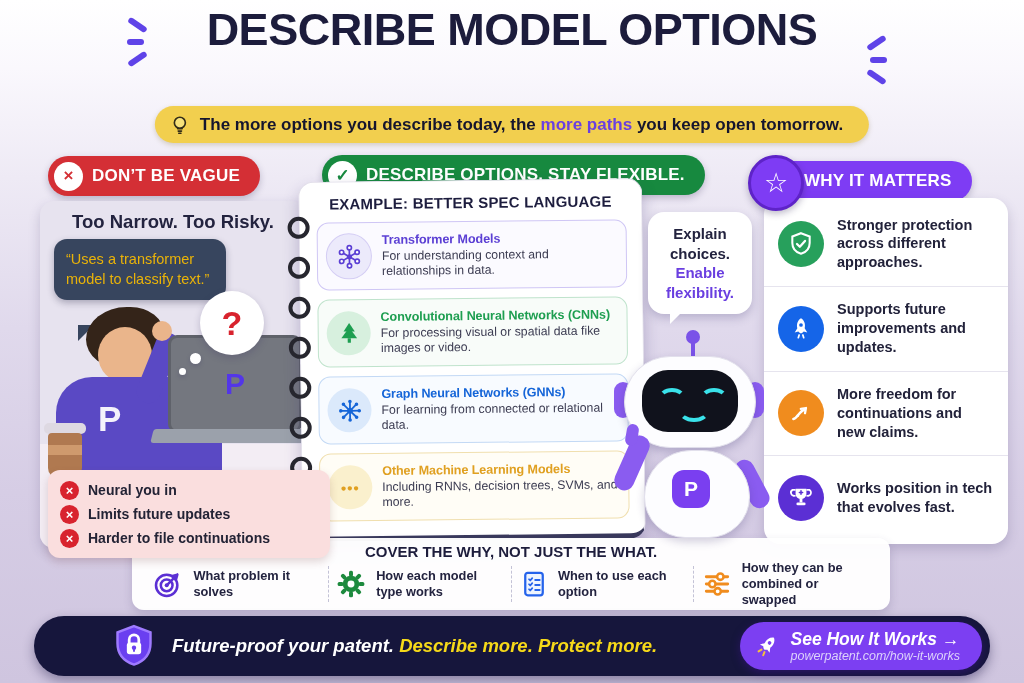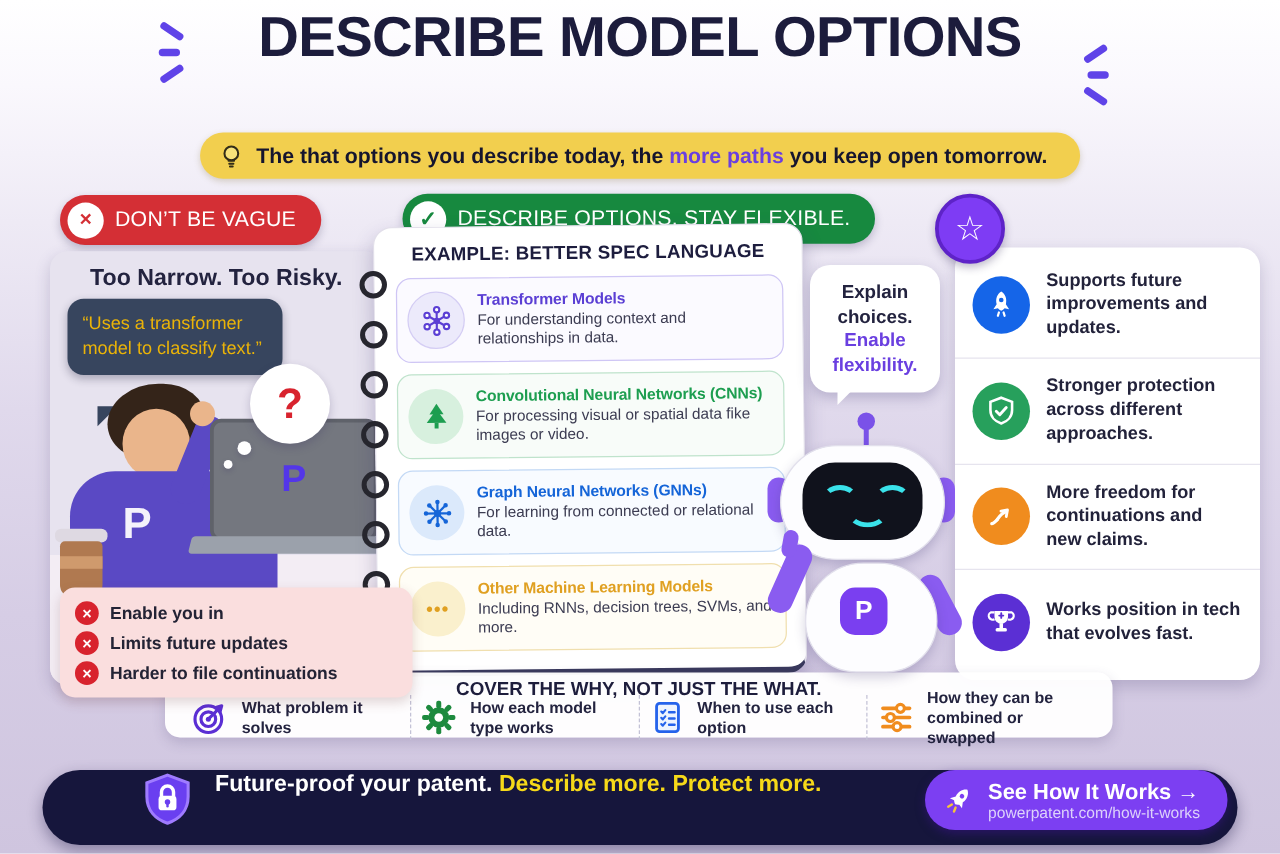--- a/index.html
+++ b/index.html
@@ -23,21 +23,21 @@
   .spark-right .b3{top:36px;left:0;transform:rotate(34deg);}
   .banner{position:absolute;top:106px;left:50%;transform:translateX(-50%);height:37px;background:#f2cf4e;
     border-radius:20px;display:flex;align-items:center;gap:9px;padding:0 26px 0 14px;box-shadow:0 2px 5px rgba(120,100,40,.25);}
   .banner-text{font-size:17px;font-weight:700;color:#15152e;white-space:nowrap;}
   .banner-text .hl{color:#6a3fe0;}
   
   .pill{position:absolute;height:40px;border-radius:21px;display:flex;align-items:center;gap:9px;
     padding:0 20px 0 6px;box-shadow:0 3px 7px rgba(40,30,80,.25);}
   .pill .pico{width:29px;height:29px;border-radius:50%;background:#fff;display:flex;align-items:center;
     justify-content:center;font-weight:800;font-size:17px;}
-  .pill .plabel{color:#fff;font-weight:400;font-size:17px;letter-spacing:.2px;white-space:nowrap;}
+  .pill .plabel{color:#fff;font-weight:700;font-size:17px;letter-spacing:.2px;white-space:nowrap;}
   .pill-red{left:48px;top:156px;background:#d42f35;}
   .pill-red .pico{color:#d42f35;}
   .pill-green{left:322px;top:155px;background:#17893f;}
   .pill-green .pico{color:#17893f;}
   .pill-purple{left:770px;top:161px;background:#7e3cf4;padding-left:34px;}
   .star-circle{position:absolute;left:748px;top:155px;width:50px;height:50px;border-radius:50%;background:#7e3cf4;
     border:3px solid #5e23c8;display:flex;align-items:center;justify-content:center;z-index:5;
     color:#fff;font-size:27px;box-shadow:0 3px 7px rgba(40,30,80,.3);}
   
   .left-card{position:absolute;left:40px;top:201px;width:266px;height:347px;background:#e7e3ef;border-radius:14px;
@@ -119,30 +119,30 @@
     display:flex;align-items:center;justify-content:center;color:#fff;font-size:21px;font-weight:800;}
   
   .right-card{position:absolute;left:764px;top:198px;width:244px;height:338px;background:#fff;border-radius:16px;
     box-shadow:0 5px 12px rgba(70,60,110,.22);display:flex;flex-direction:column;padding:4px 0;}
   .ben-row{flex:1;display:flex;align-items:center;gap:13px;padding:0 14px;}
   .ben-row + .ben-row{border-top:1px solid #e6e4ee;}
   .ben-ico{width:46px;height:46px;border-radius:50%;flex:0 0 46px;display:flex;align-items:center;justify-content:center;}
   .ben-b{background:#1565e8;} .ben-g{background:#27a05c;} .ben-o{background:#f08c1e;} .ben-p{background:#5b2fd4;}
   .ben-text{font-size:14.5px;font-weight:700;color:#22223a;line-height:1.3;}
   
-  .band{position:absolute;left:132px;top:538px;width:758px;height:52px;background:rgba(255,255,255,.96);border-radius:12px;
+  .band{position:absolute;left:132px;top:538px;width:758px;height:72px;background:rgba(255,255,255,.96);border-radius:12px;
     box-shadow:0 4px 10px rgba(70,60,110,.2);z-index:2;}
   .band-title{position:absolute;top:5px;left:0;width:100%;text-align:center;font-size:15px;font-weight:800;color:#1d1d3c;}
   .band-items{position:absolute;top:26px;left:14px;right:14px;bottom:6px;display:flex;align-items:center;}
   .band-item{flex:1;display:flex;align-items:center;gap:9px;justify-content:center;}
   .band-text{font-size:12.8px;font-weight:700;color:#23233f;line-height:1.25;max-width:128px;}
   .band-div{width:0;height:36px;border-left:1px dashed #c3c2d6;}
   
   .footer{position:absolute;left:34px;top:616px;width:956px;height:60px;background:#16163c;border-radius:30px;
-    display:flex;box-shadow:0 5px 12px rgba(30,25,70,.4);z-index:6;}
+    display:flex;align-items:center;box-shadow:0 5px 12px rgba(30,25,70,.4);z-index:6;font-style:italic;}
   .f-shield{margin-left:78px;flex:0 0 44px;height:48px;}
   .f-tag{margin-left:16px;font-size:18.5px;font-weight:800;white-space:nowrap;}
   .f-tag .w{color:#ffffff;} .f-tag .y{color:#f6d919;}
   .f-btn{margin-left:auto;margin-right:8px;height:48px;background:#7c3ff2;border-radius:24px;display:flex;
     align-items:center;gap:10px;padding:0 22px 0 14px;cursor:pointer;box-shadow:0 3px 8px rgba(60,20,140,.5);}
   .f-btn-col{display:flex;flex-direction:column;line-height:1.15;}
   .f-btn-label{color:#fff;font-size:17.5px;font-weight:800;white-space:nowrap;}
   .f-btn-url{color:#ddd2fb;font-size:12.5px;font-weight:400;white-space:nowrap;}
 </style>
 </head>
@@ -160,21 +160,21 @@
       <div class="b b2"></div>
       <div class="b b3"></div>
     </div>
   <div class="title1">DESCRIBE MODEL OPTIONS</div>
 
   <div class="banner">
     <svg width="22" height="24" viewBox="0 0 24 24">
       <circle cx="12" cy="9.5" r="6" fill="#f7e27a" stroke="#332d18" stroke-width="1.8"></circle>
       <path d="M9.6 16h4.8M10.2 18.6h3.6M10.8 21h2.4" stroke="#332d18" stroke-width="1.8" stroke-linecap="round" fill="none"></path>
     </svg>
-    <div class="banner-text"><span>The that options you describe today, the </span><span class="hl">more paths</span><span> you keep open tomorrow.</span></div>
+    <div class="banner-text"><span>The more options you describe today, the </span><span class="hl">more paths</span><span> you keep open tomorrow.</span></div>
   </div>
 
   <div class="pill pill-red">
     <div class="pico">×</div>
     <div class="plabel">DON’T BE VAGUE</div>
   </div>
 
   <div class="left-card">
     <div class="desk"></div>
     <div class="left-sub">Too Narrow. Too Risky.</div>
@@ -196,21 +196,21 @@
     <div class="tdot tdot1"></div>
     <div class="tdot tdot2"></div>
     <div class="cloud">
         <span class="q">?</span>
       </div>
   </div>
 
   <div class="warn-card">
     <div class="warn-row">
       <div class="warn-ico">×</div>
-      <div class="warn-text">Enable you in</div>
+      <div class="warn-text">Neural you in</div>
     </div>
     <div class="warn-row">
       <div class="warn-ico">×</div>
       <div class="warn-text">Limits future updates</div>
     </div>
     <div class="warn-row">
       <div class="warn-ico">×</div>
       <div class="warn-text">Harder to file continuations</div>
     </div>
   </div>
@@ -332,40 +332,43 @@
     <div class="rb-eye rb-eye-r"></div>
     <div class="rb-smile"></div>
     <div class="rb-arm-l"></div>
     <div class="rb-finger"></div>
     <div class="rb-arm-r"></div>
     <div class="rb-body"></div>
     <div class="rb-badge">P</div>
   </div>
 
   <div class="star-circle">☆</div>
+  <div class="pill pill-purple">
+    <div class="plabel">WHY IT MATTERS</div>
+  </div>
 
   <div class="right-card">
+    <div class="ben-row">
+      <div class="ben-ico ben-g">
+        <svg width="26" height="26" viewBox="0 0 24 24">
+          <path d="M12 2l8 3v6c0 5-3.4 8.6-8 10-4.6-1.4-8-5-8-10V5l8-3z" fill="none" stroke="#fff" stroke-width="1.9"></path>
+          <path d="M8.3 12l2.6 2.6 4.8-5.4" stroke="#fff" stroke-width="2.1" fill="none" stroke-linecap="round" stroke-linejoin="round"></path>
+        </svg>
+      </div>
+      <div class="ben-text">Stronger protection across different approaches.</div>
+    </div>
     <div class="ben-row">
       <div class="ben-ico ben-b">
         <svg width="26" height="26" viewBox="0 0 24 24">
           <path d="M12 2c3 1.8 4.4 5.4 3.4 9.4l2.4 3.8-3.3-.8c-.7.8-1.6 1.4-2.5 1.8-.9-.4-1.8-1-2.5-1.8l-3.3.8 2.4-3.8C7.6 7.4 9 3.8 12 2z" fill="#fff"></path>
           <circle cx="12" cy="8.3" r="1.7" fill="#1565e8"></circle>
           <path d="M10.3 17.5L9.5 20M13.7 17.5l.8 2.5" stroke="#fff" stroke-width="1.6" stroke-linecap="round"></path>
         </svg>
       </div>
       <div class="ben-text">Supports future improvements and updates.</div>
-    </div>
-    <div class="ben-row">
-      <div class="ben-ico ben-g">
-        <svg width="26" height="26" viewBox="0 0 24 24">
-          <path d="M12 2l8 3v6c0 5-3.4 8.6-8 10-4.6-1.4-8-5-8-10V5l8-3z" fill="none" stroke="#fff" stroke-width="1.9"></path>
-          <path d="M8.3 12l2.6 2.6 4.8-5.4" stroke="#fff" stroke-width="2.1" fill="none" stroke-linecap="round" stroke-linejoin="round"></path>
-        </svg>
-      </div>
-      <div class="ben-text">Stronger protection across different approaches.</div>
     </div>
     <div class="ben-row">
       <div class="ben-ico ben-o">
         <svg width="26" height="26" viewBox="0 0 24 24">
           <path d="M5 17.5c4-.8 5.3-7.3 10.2-8.6" stroke="#fff" stroke-width="2.4" fill="none" stroke-linecap="round"></path>
           <path d="M11.8 8.2l4.8-.8-.9 4.8" stroke="#fff" stroke-width="2.1" fill="none" stroke-linecap="round" stroke-linejoin="round"></path>
           <circle cx="9" cy="14.6" r="1.2" fill="#fff"></circle>
         </svg>
       </div>
       <div class="ben-text">More freedom for continuations and new claims.</div>

